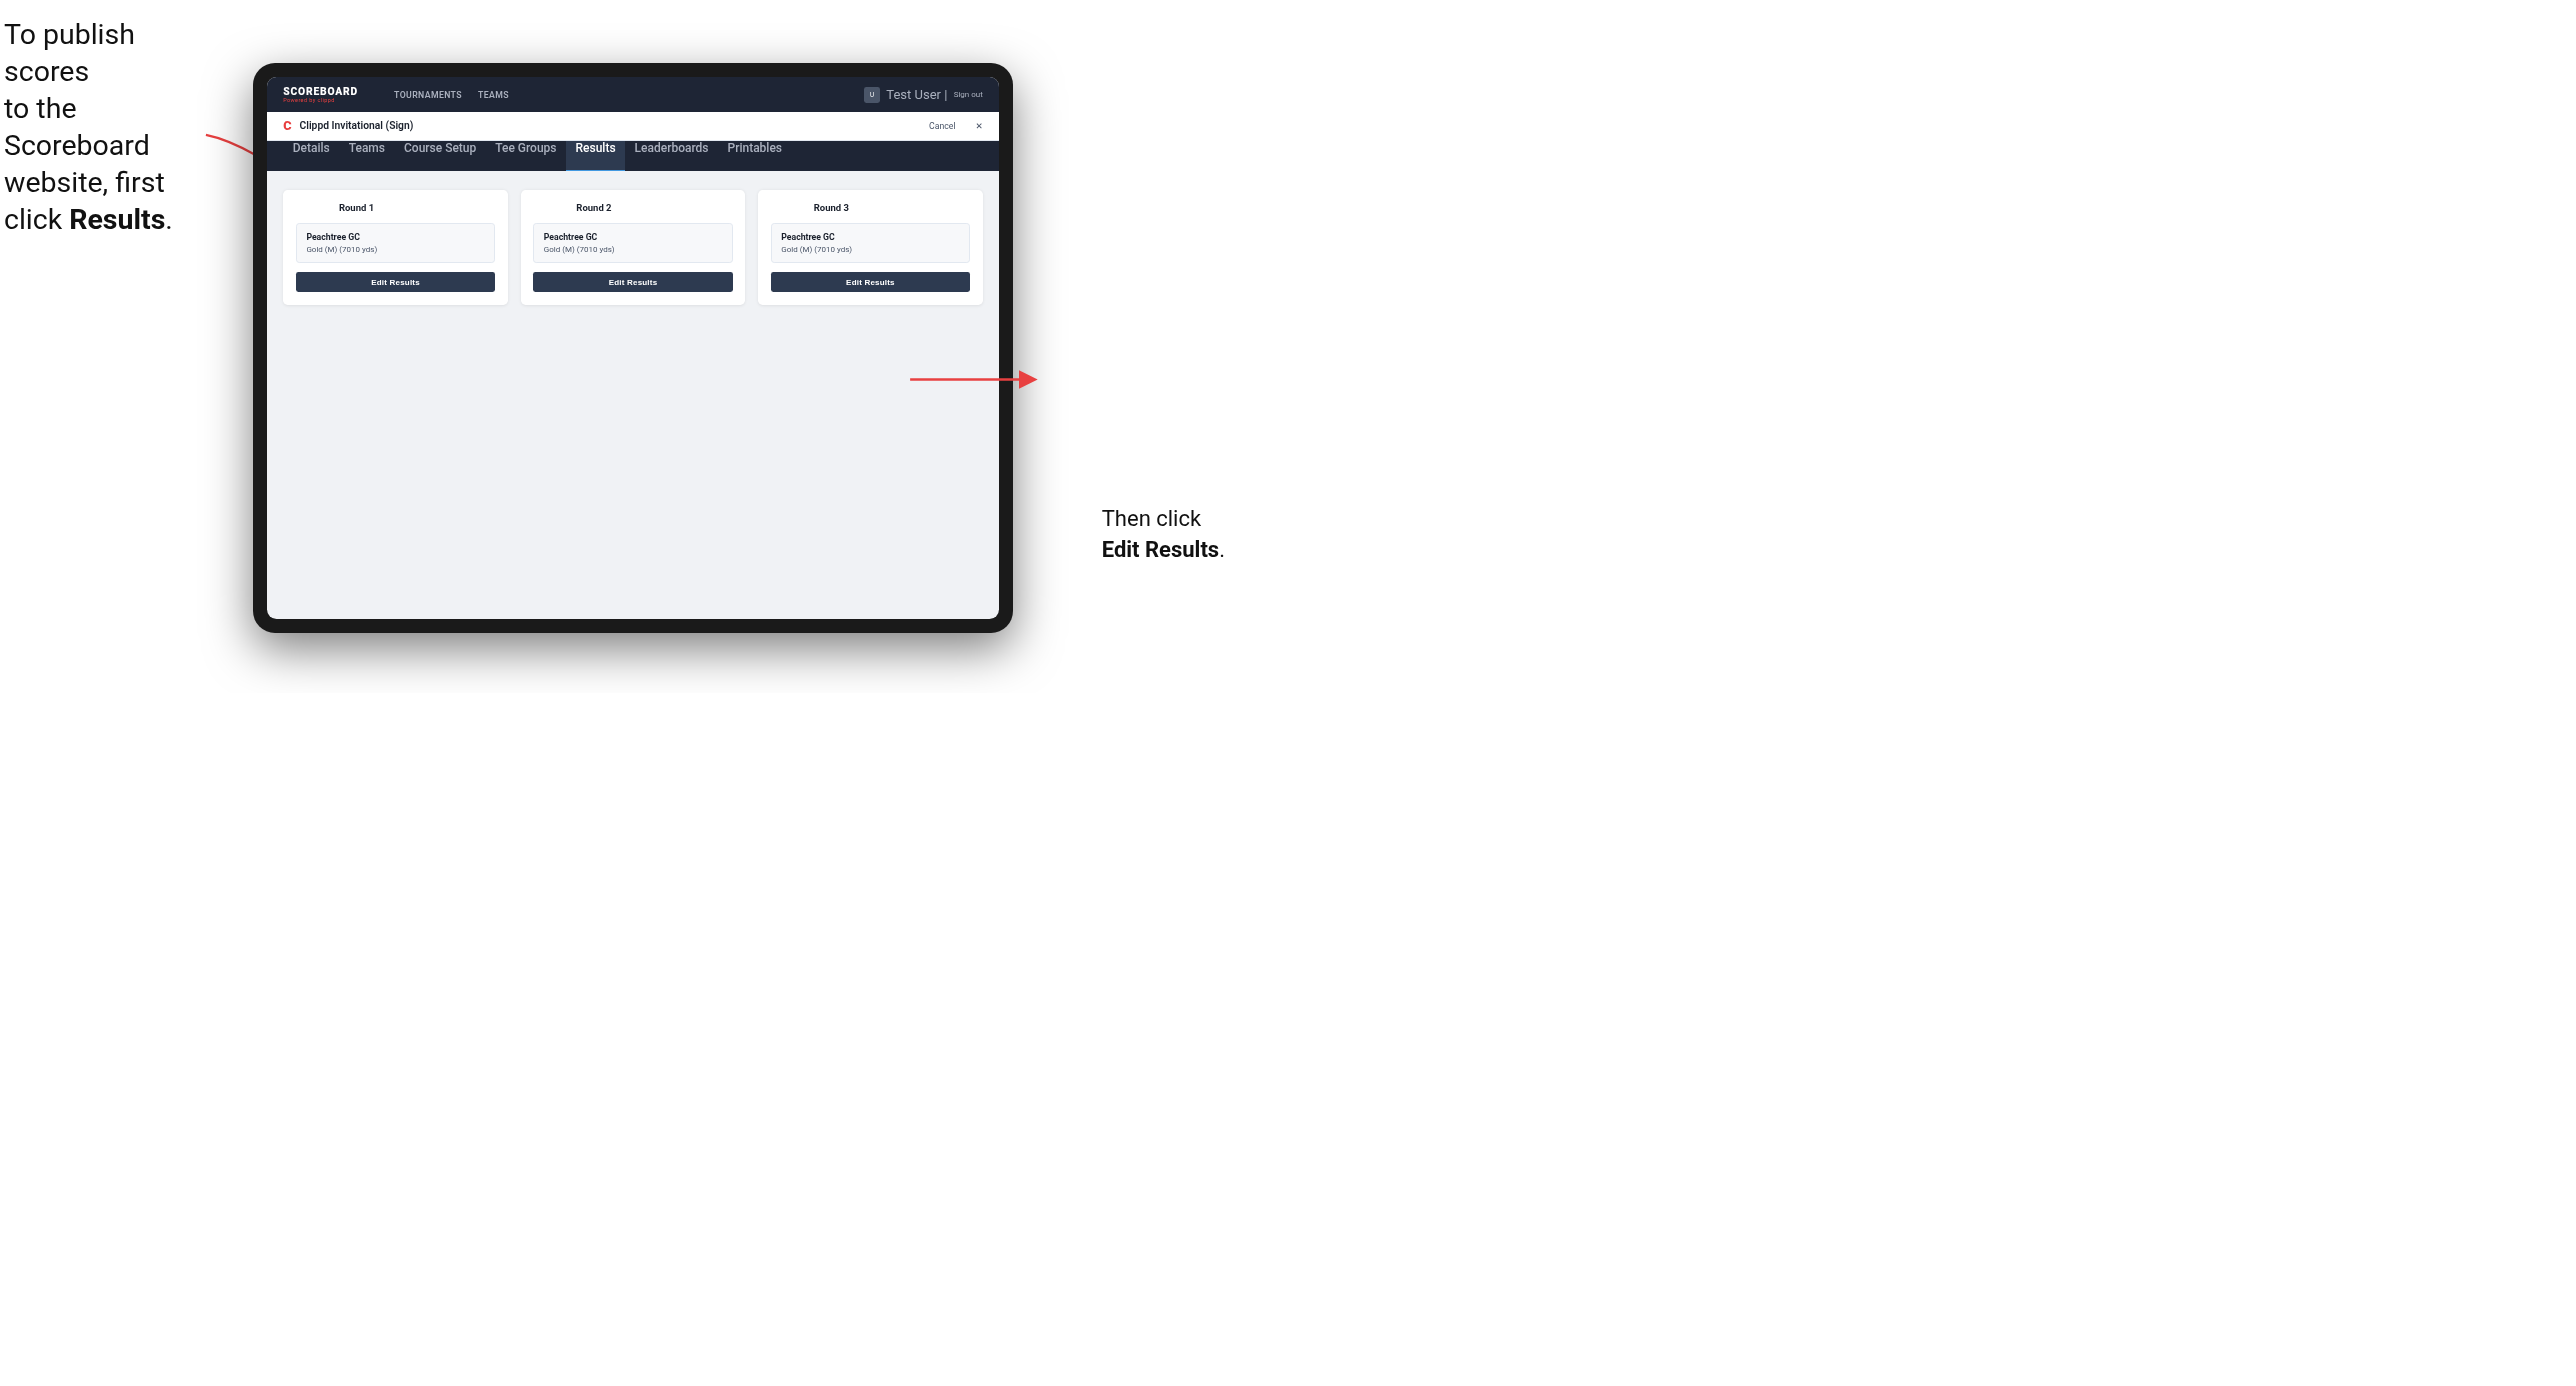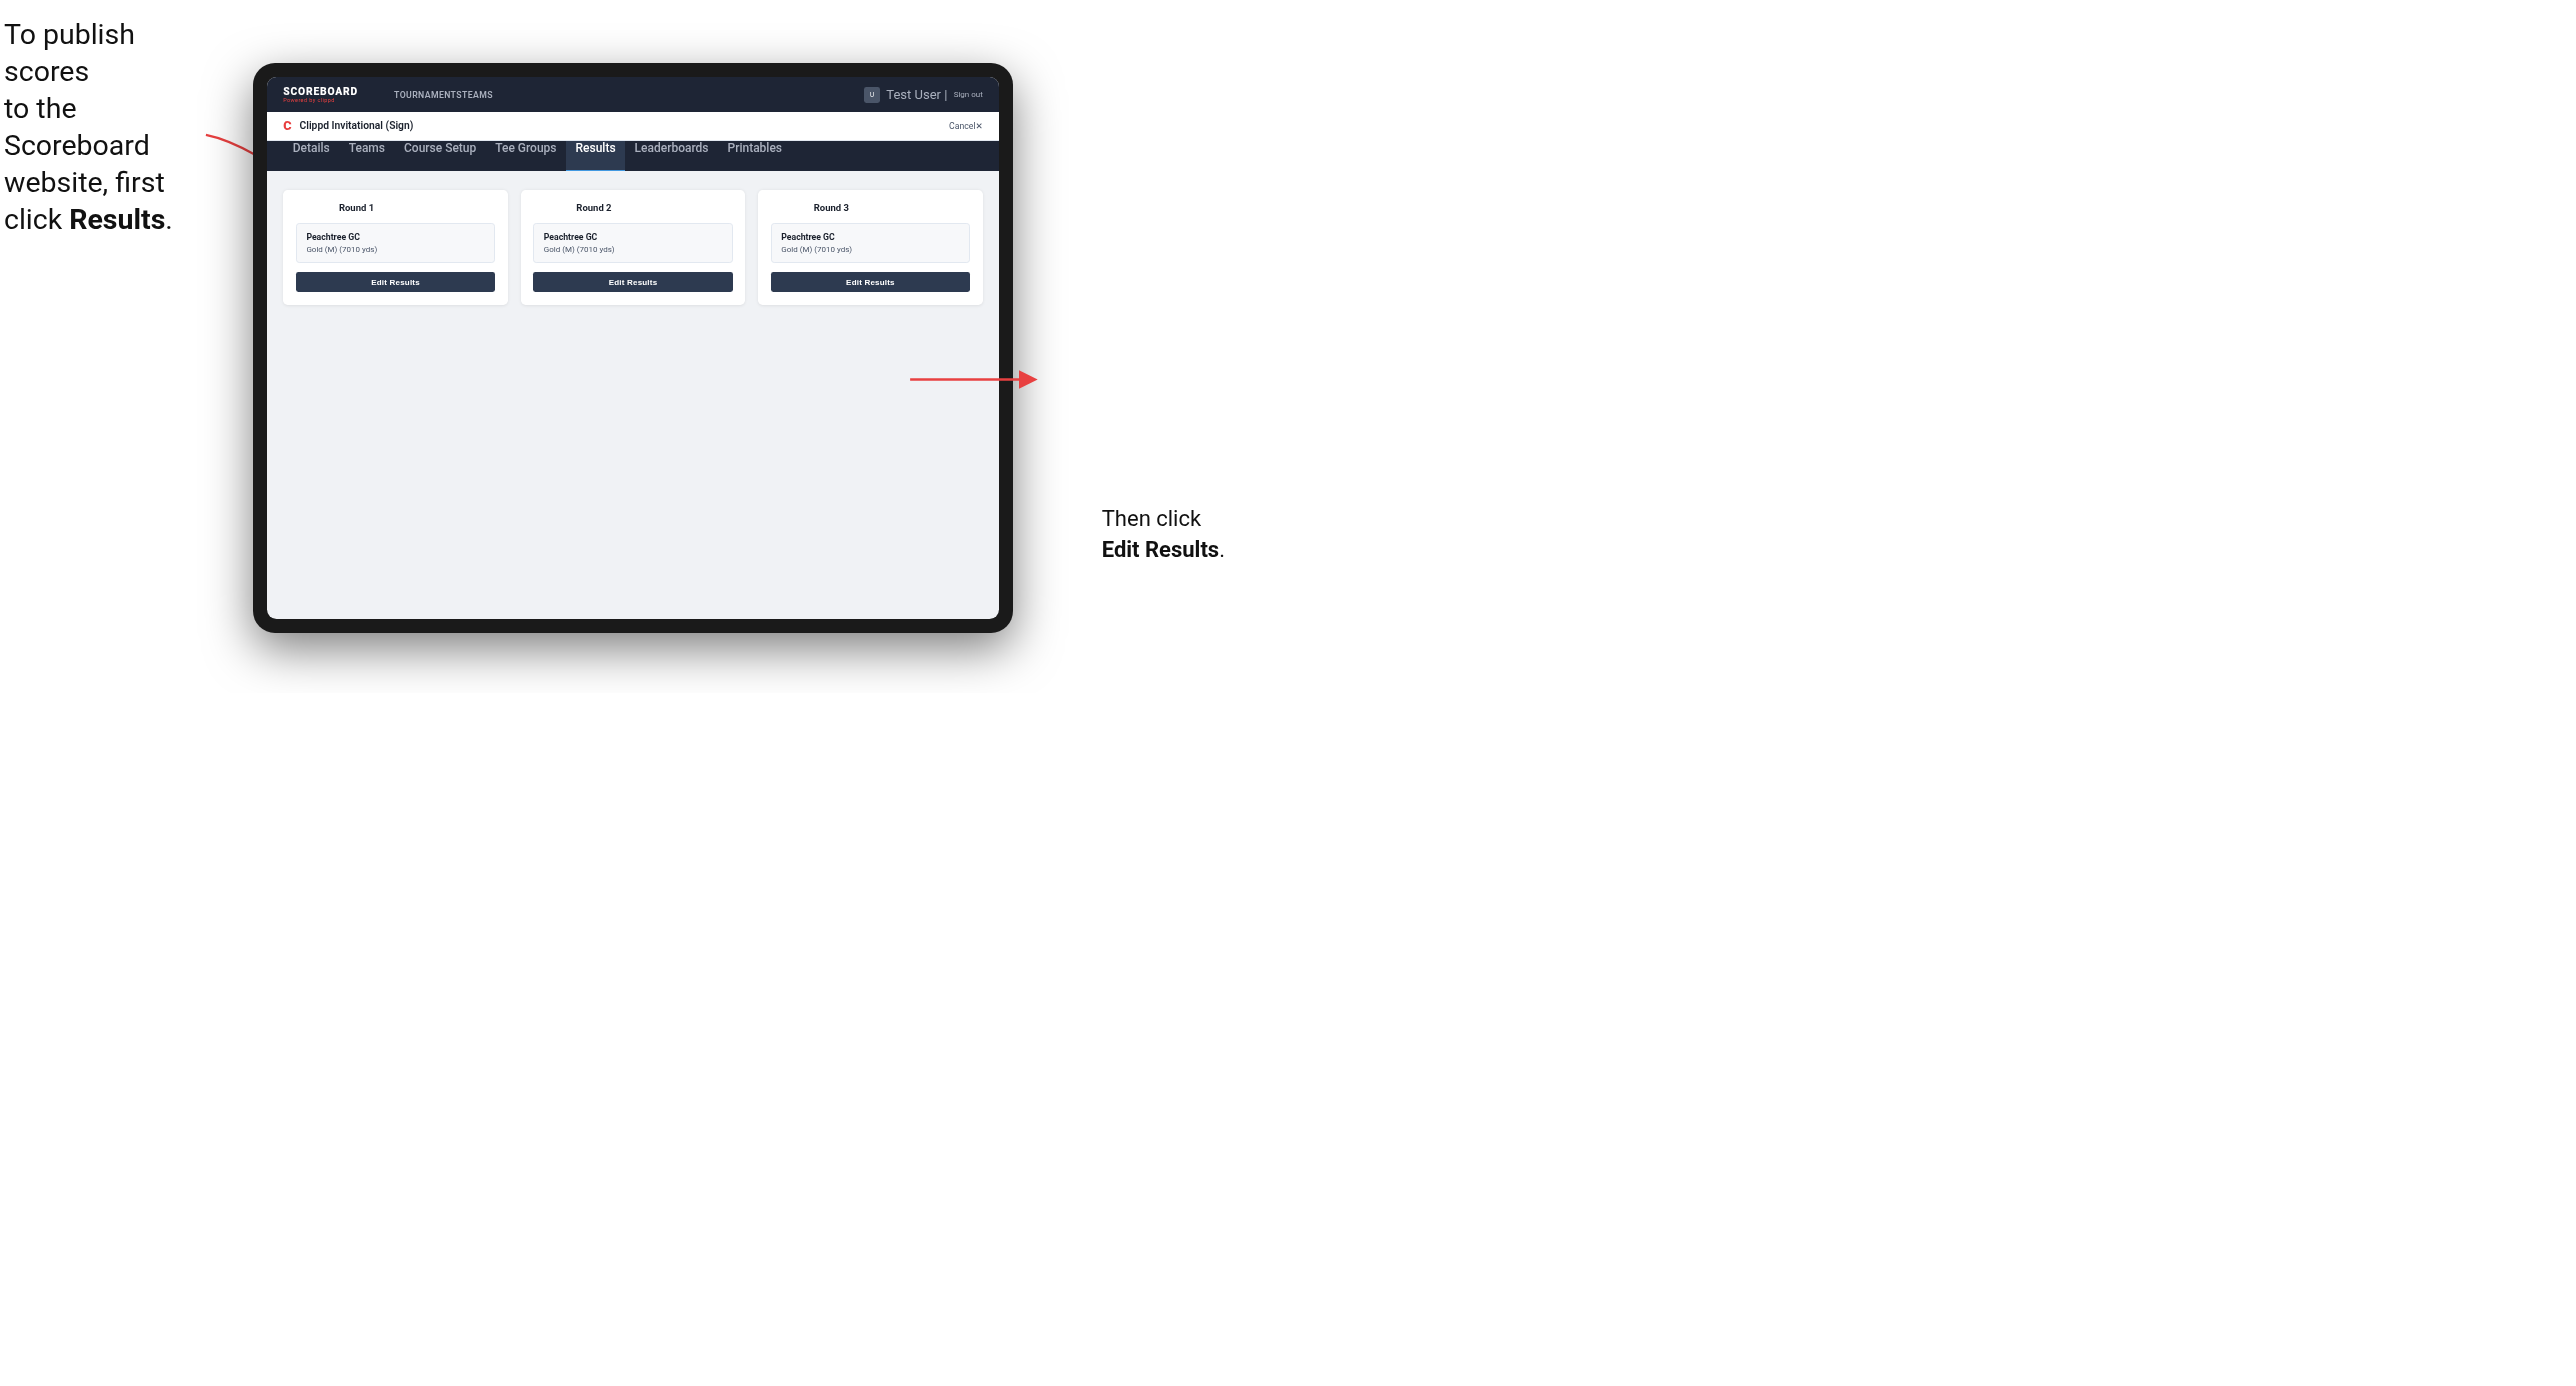--- a/index.html
+++ b/index.html
@@ -82,21 +82,21 @@
     }
 
     .logo-sub {
       color: #e84040;
       font-size: 5.5px;
       letter-spacing: 0.4px;
     }
 
     .nav-items {
       display: flex;
-      gap: 0;
+      gap: 16px;
       flex: 1;
     }
 
     .nav-item {
       color: #aab0be;
       font-size: 8.7px;
       font-weight: 600;
       letter-spacing: 0.4px;
       cursor: pointer;
       padding: 3.2px 0;
@@ -155,21 +155,21 @@
       color: #1a202c;
       flex: 1;
     }
 
     .cancel-btn {
       font-size: 8.7px;
       color: #4a5568;
       cursor: pointer;
       display: flex;
       align-items: flex-start;
-      gap: 0;
+      gap: 20px;
     }
 
     
     .tab-bar {
       background: #1e2535;
       display: flex;
       align-items: center;
       padding: 0 16px;
       height: 30px;
       flex-shrink: 0;

